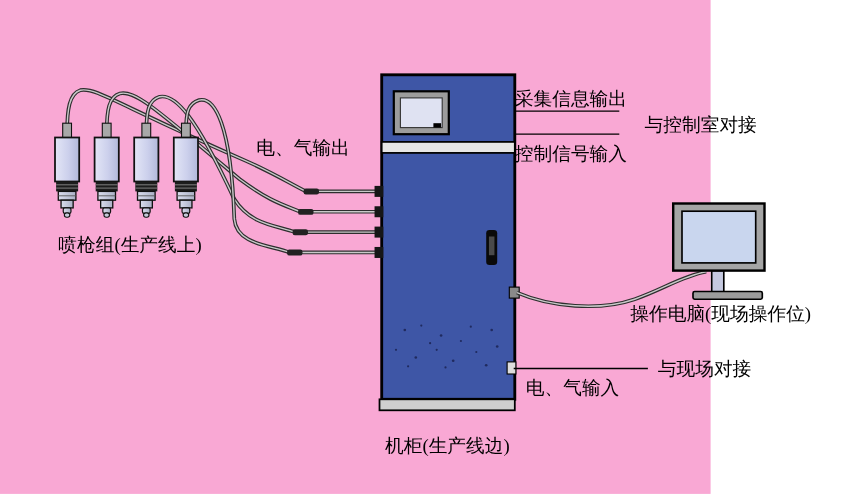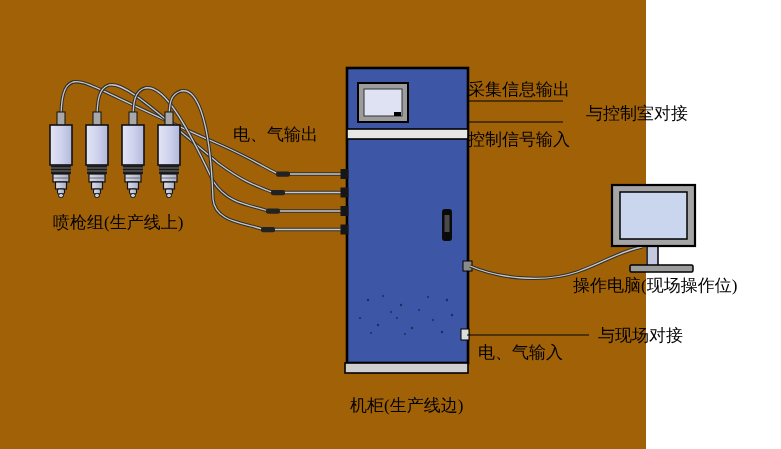--- a/index.html
+++ b/index.html
@@ -8,21 +8,21 @@
     background: #ffffff;
     width: 781px;
     height: 449px;
     overflow: hidden;
     font-family: "Liberation Serif", serif;
   }
   .stage {
     position: relative;
     width: 646px;
     height: 449px;
-    background: #a16207;
+    background: #f9a8d4;
   }
   svg text {
     font-family: "Liberation Serif", serif;
     fill: #000000;
   }
   .lbl { font-size: 17px; }
 </style>
 </head>
 <body>
 

